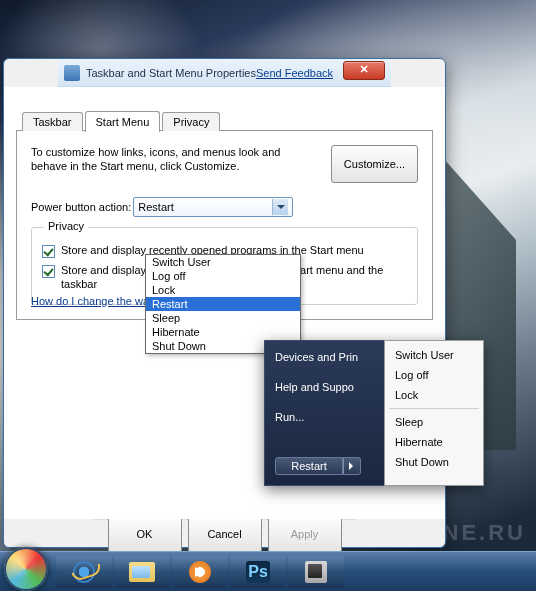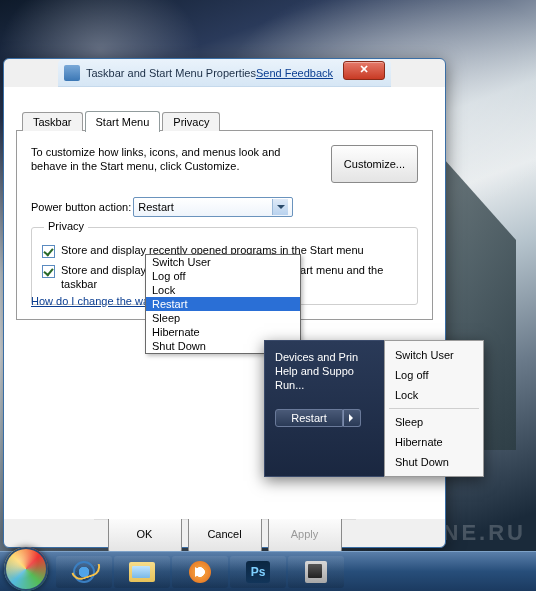--- a/index.html
+++ b/index.html
@@ -273,21 +273,21 @@
   .sp-left {
     width: 120px;
     background: linear-gradient(#2a3a58, #1a2740);
     color: #fff;
     font-size: 11px;
     padding: 10px 8px 10px 10px;
     border: 1px solid #3a4a6a;
     border-right: none;
     display:flex;
     flex-direction:column;
-    gap: 2px;
+    gap: 18px;
   }
   .sp-left .sp-item { cursor: pointer; white-space: nowrap; }
   .sp-left .power-btn {
     margin-top: 16px;
     display: flex;
     align-items: stretch;
     width: 86px;
   }
   .sp-left .power-main {
     flex:1;
@@ -362,21 +362,21 @@
     display:flex; align-items:center; justify-content:center;
     cursor: pointer;
   }
   .ico { width: 26px; height: 22px; border-radius: 3px; display:flex; align-items:center; justify-content:center; }
   .ico-ie { background: radial-gradient(circle,#4fa3e8 40%, transparent 42%), #fff0; border:2px solid #3b7fc2; border-radius:50%; position:relative; width:22px;height:22px; }
   .ico-ie::after { content:""; position:absolute; left:-3px; top:5px; width:26px; height:8px; border:2px solid #f6c24a; border-top:none; border-radius:0 0 20px 20px; transform:rotate(-18deg); }
   .ico-explorer { background:linear-gradient(#f7dd8a,#e7c25a); position:relative; width:26px;height:20px; border-radius:2px;}
   .ico-explorer::after{content:"";position:absolute;left:3px;top:4px;width:18px;height:12px;background:linear-gradient(#bfe4ff,#7ab9e8);border-radius:1px;}
   .ico-wmp { width:22px;height:22px;border-radius:50%; background:radial-gradient(circle,#fff 30%,#f39a3a 32%,#e06a1a 100%); display:flex;align-items:center;justify-content:center;}
   .ico-wmp::after{content:"";border:5px solid transparent;border-left:8px solid #fff;margin-left:3px;}
-  .ico-ps { width:24px;height:22px;background:linear-gradient(#0b2742,#12355a);border-radius:3px;display:flex;align-items:center;justify-content:center;color:#7fd0ff;font-weight:bold;font-size:12px;}
+  .ico-ps { width:24px;height:22px;background:linear-gradient(#0b2742,#12355a);border-radius:3px;display:flex;align-items:center;justify-content:center;color:#7fd0ff;font-weight:bold;font-size:16px;}
   .ico-srv { width:22px;height:22px;background:linear-gradient(#d8d8d8,#a8a8a8);border-radius:2px;position:relative;}
   .ico-srv::after{content:"";position:absolute;left:3px;top:3px;width:14px;height:14px;background:linear-gradient(#555,#222);border-radius:1px;}
 
 </style>
 </head>
 <body>
 
 <div class="bg-mountain"></div>
 <div class="watermark">WINLINE.RU</div>
 

